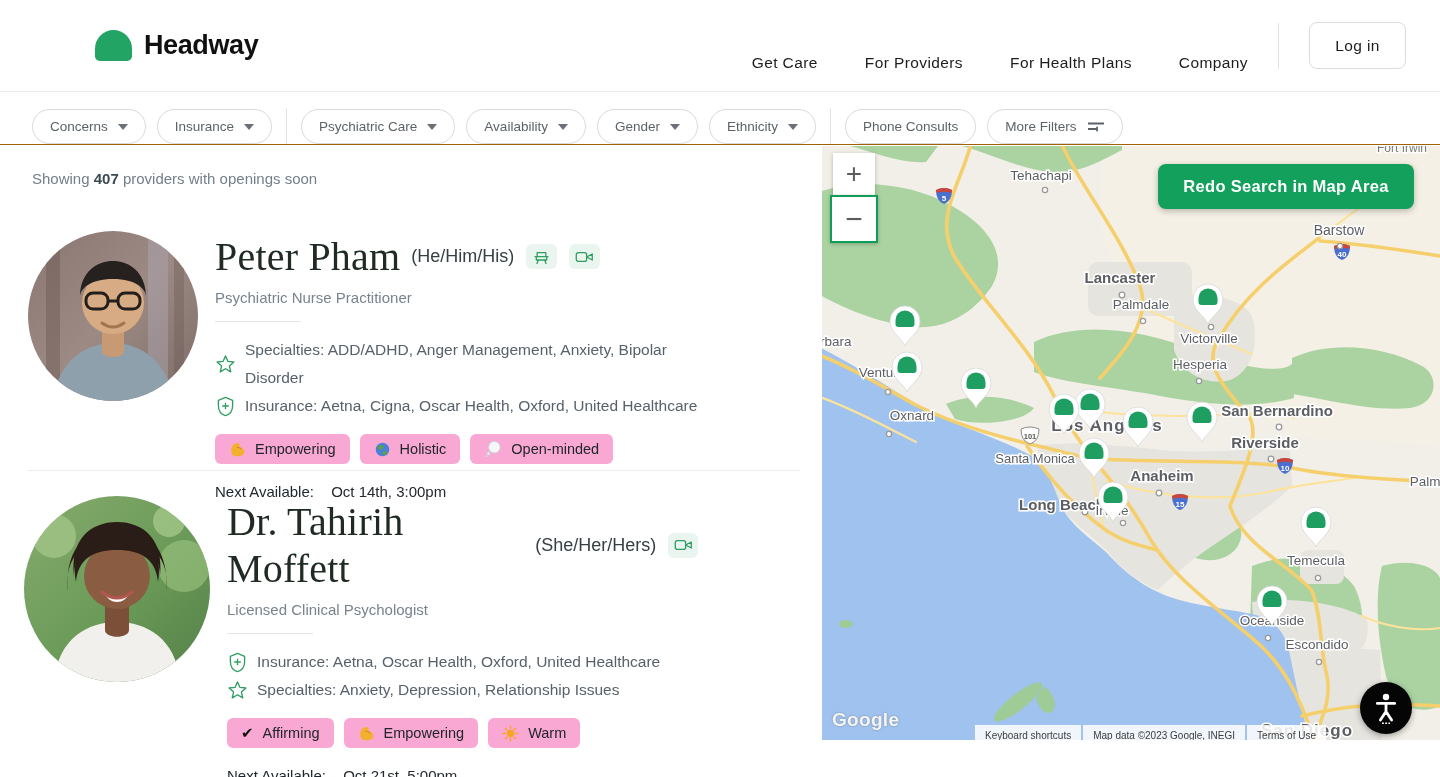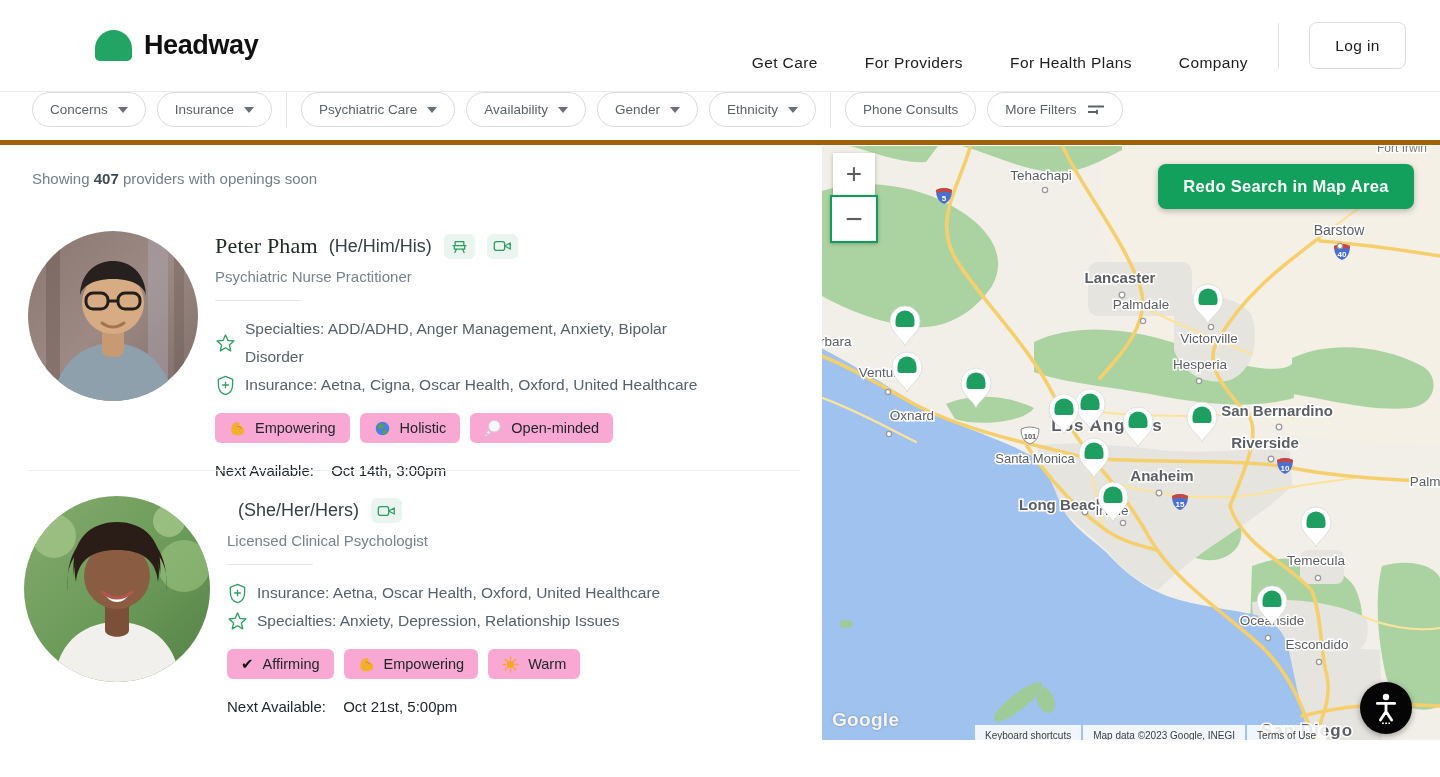--- a/index.html
+++ b/index.html
@@ -15,40 +15,40 @@
   .spacer { flex:1; }
   .nav { display:flex; align-items:center; gap:47px;margin-top:35px; }
   .nav-item { font-size:15.5px; letter-spacing:0.4px; color:#1d1d1d; cursor:pointer; white-space:nowrap; }
   .nav-divider { width:1px; height:46px; background:#e2e2e2; margin:0 0 0 30px; }
   .login-btn { margin-left:30px; width:97px; height:47px; border:1px solid #dcdcdc; border-radius:8px;
     background:#fff; font-size:15.5px; letter-spacing:0.4px; color:#1d1d1d; cursor:pointer;
     display:flex; align-items:center; justify-content:center; }
 
   
   .filterbar { position:absolute; top:92px; left:0; width:1440px; height:53px; background:#fff;
-    border-bottom:5px solid #a16207; display:flex; align-items:flex-start; padding:0 32px; }
+    border-bottom:1px solid #a16207; display:flex; align-items:flex-end; padding:0 32px; }
   .pill { display:flex; align-items:center; gap:10px; border:1px solid #d8dadc; border-radius:999px;
     padding:9px 17px; font-size:13.5px; color:#5c6368; background:#fff; cursor:pointer; white-space:nowrap; }
   .pill + .pill { margin-left:11px; }
   .vdiv { width:1px; height:36px; background:#e4e4e4; margin:0 14px; }
 
   
   .listpane { position:absolute; top:145px; left:0; width:698px; height:632px; background:#fff; }
   .showing { position:absolute; left:32px; top:25px; font-size:15px; color:#74808a; }
   .showing b { color:#3b4a52; font-weight:700; }
 
   .card { position:absolute; display:flex; cursor:pointer; }
   .card1 { left:28px; top:86px; }
   .card2 { left:24px; top:351px; }
   .avatar { border-radius:50%; overflow:hidden; flex-shrink:0; }
   .avatar1 { width:170px; height:170px; }
   .avatar2 { width:186px; height:186px; }
   .cbody { margin-left:17px; padding-top:2px; }
   .namerow { display:flex; align-items:center; }
-  .pname { font-family:"Liberation Serif","DejaVu Serif",serif; font-size:22px; color:#202b24; letter-spacing:0.2px; }
+  .pname { font-family:"Liberation Serif","DejaVu Serif",serif; font-size:40px; color:#202b24; letter-spacing:0.2px; }
   .pronouns { font-size:18px; color:#353f44; margin-left:11px; }
   .chip { width:31px; height:25px; background:#e9f5ee; border-radius:6px; display:flex;
     align-items:center; justify-content:center; margin-left:12px; }
   .chip:first-of-type { margin-left:20px; }
   .ptitle { margin-top:9px; font-size:15px; color:#78838d; }
   .shortrule { width:86px; height:1px; background:#e3e4e6; margin:15px 0 14px; }
   .inforow { display:flex; align-items:center; gap:9px; font-size:15.5px; color:#57616b; line-height:28px; }
   .inforow .icn { display:flex; width:21px; justify-content:center; }
   .badges { display:flex; gap:10px; margin-top:14px; }
   .badge { display:flex; align-items:center; gap:9px; background:#f9a8d4; border-radius:6px;
@@ -274,20 +274,21 @@
         <path d="M50 80 C46 44 66 26 93 26 C120 26 140 44 136 80 C136 58 122 46 93 46 C64 46 50 58 50 80 Z" fill="#2a1d17"></path>
         <circle cx="93" cy="80" r="33" fill="#8a5d43"></circle>
         <path d="M52 86 C46 56 64 34 93 34 C122 34 140 56 134 86 C132 64 118 54 93 54 C68 54 54 64 52 86 Z" fill="#2a1d17"></path>
         <path d="M44 96 C40 60 58 30 93 30 C128 30 146 60 142 96 C146 70 134 42 93 42 C52 42 40 70 44 96 Z" fill="#2a1d17"></path>
         <path d="M80 97 q13 10 26 0 q-5 9 -13 9 q-8 0 -13 -9 Z" fill="#fff"></path>
         <path d="M78 96 q15 12 30 0" stroke="#b3574e" stroke-width="3" fill="none" stroke-linecap="round"></path>
       </svg>
     </div>
     <div class="cbody">
       <div class="namerow">
+        <span class="pname">Dr. Tahirih Moffett</span>
         <span class="pronouns">(She/Her/Hers)</span>
         <span class="chip">
           <svg width="19" height="14" viewBox="0 0 22 16">
             <rect x="1.5" y="3" width="12" height="10" rx="2.5" stroke="#2f9e63" stroke-width="1.5" fill="none"></rect>
             <path d="M13.5 8 l6.5 -3.5 v7 z" stroke="#2f9e63" stroke-width="1.5" fill="none" stroke-linejoin="round"></path>
           </svg>
         </span>
       </div>
       <div class="ptitle">Licensed Clinical Psychologist</div>
       <div class="shortrule"></div>

